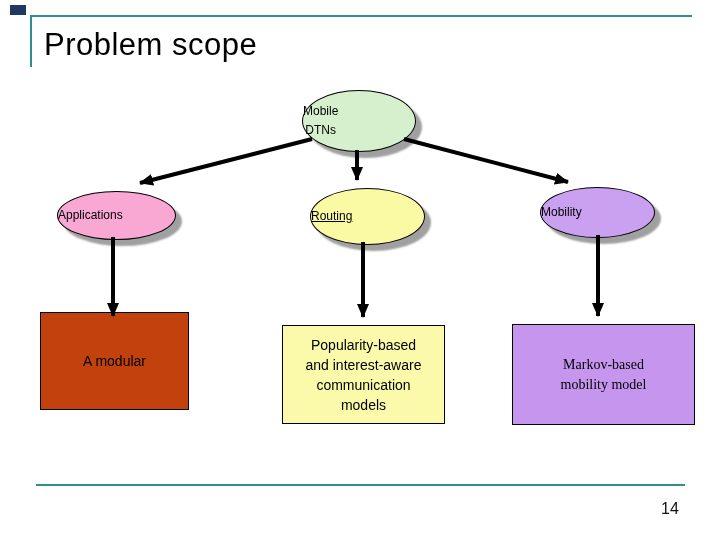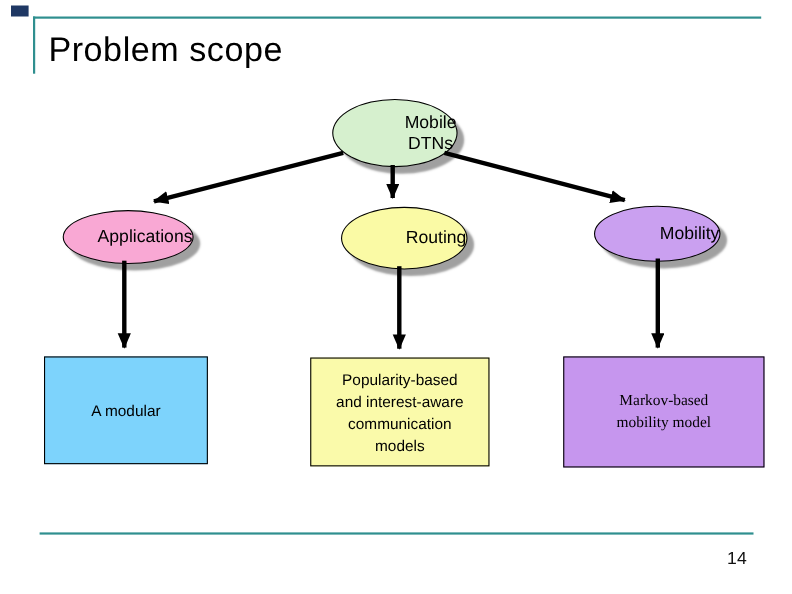--- a/index.html
+++ b/index.html
@@ -37,37 +37,37 @@
   }
   .page-number {
     position: absolute; left: 661px; top: 500px;
     font-size: 16px; color: #111;
   }
   
   .ellipse {
     position: absolute;
     border: 1.3px solid #000;
     border-radius: 50%;
-    display: flex; align-items: center; justify-content: flex-end;
+    display: flex; align-items: center; justify-content: flex-start;
     text-align: center;
-    font-size: 16px; line-height: 19px;
+    font-size: 12px; line-height: 19px;
     box-shadow: 6px 6px 2px #a0a0a0;
   }
   .n-root      { left: 302px; top:  90px; width: 112px; height: 60px; background: #d6f0ce; }
   .n-apps      { left:  57px; top: 191px; width: 117px; height: 47px; background: #f9a8d4; }
-  .n-routing   { left: 310px; top: 188px; width: 113px; height: 55px; background: #fafaa5; }
+  .n-routing   { left: 310px; top: 188px; width: 113px; height: 55px; background: #fafaa5; text-decoration: underline; }
   .n-mobility  { left: 540px; top: 187px; width: 113px; height: 49px; background: #caa0f0; }
   .box {
     position: absolute;
     border: 1.3px solid #000;
     display: flex; flex-direction: column; align-items: center; justify-content: center;
     text-align: center;
     font-size: 14px; line-height: 20px;
   }
-  .b-apps     { left:  40px; top: 324px; width: 147px; height: 96px; background: #7dd3fc; gap: 31px; }
+  .b-apps     { left:  40px; top: 312px; width: 147px; height: 96px; background: #c2410c; gap: 31px; }
   .b-routing  { left: 282px; top: 325px; width: 161px; height: 97px; background: #fafaaa; }
   .b-mobility { left: 512px; top: 324px; width: 181px; height: 99px; background: #c696ee; font-family: Liberation Serif, serif; }
   .lbl span { display: block; }
   .box span { display: block; }
   
   .connectors {
     position: absolute; left: 0; top: 0;
     width: 720px; height: 540px;
     pointer-events: none;
   }

